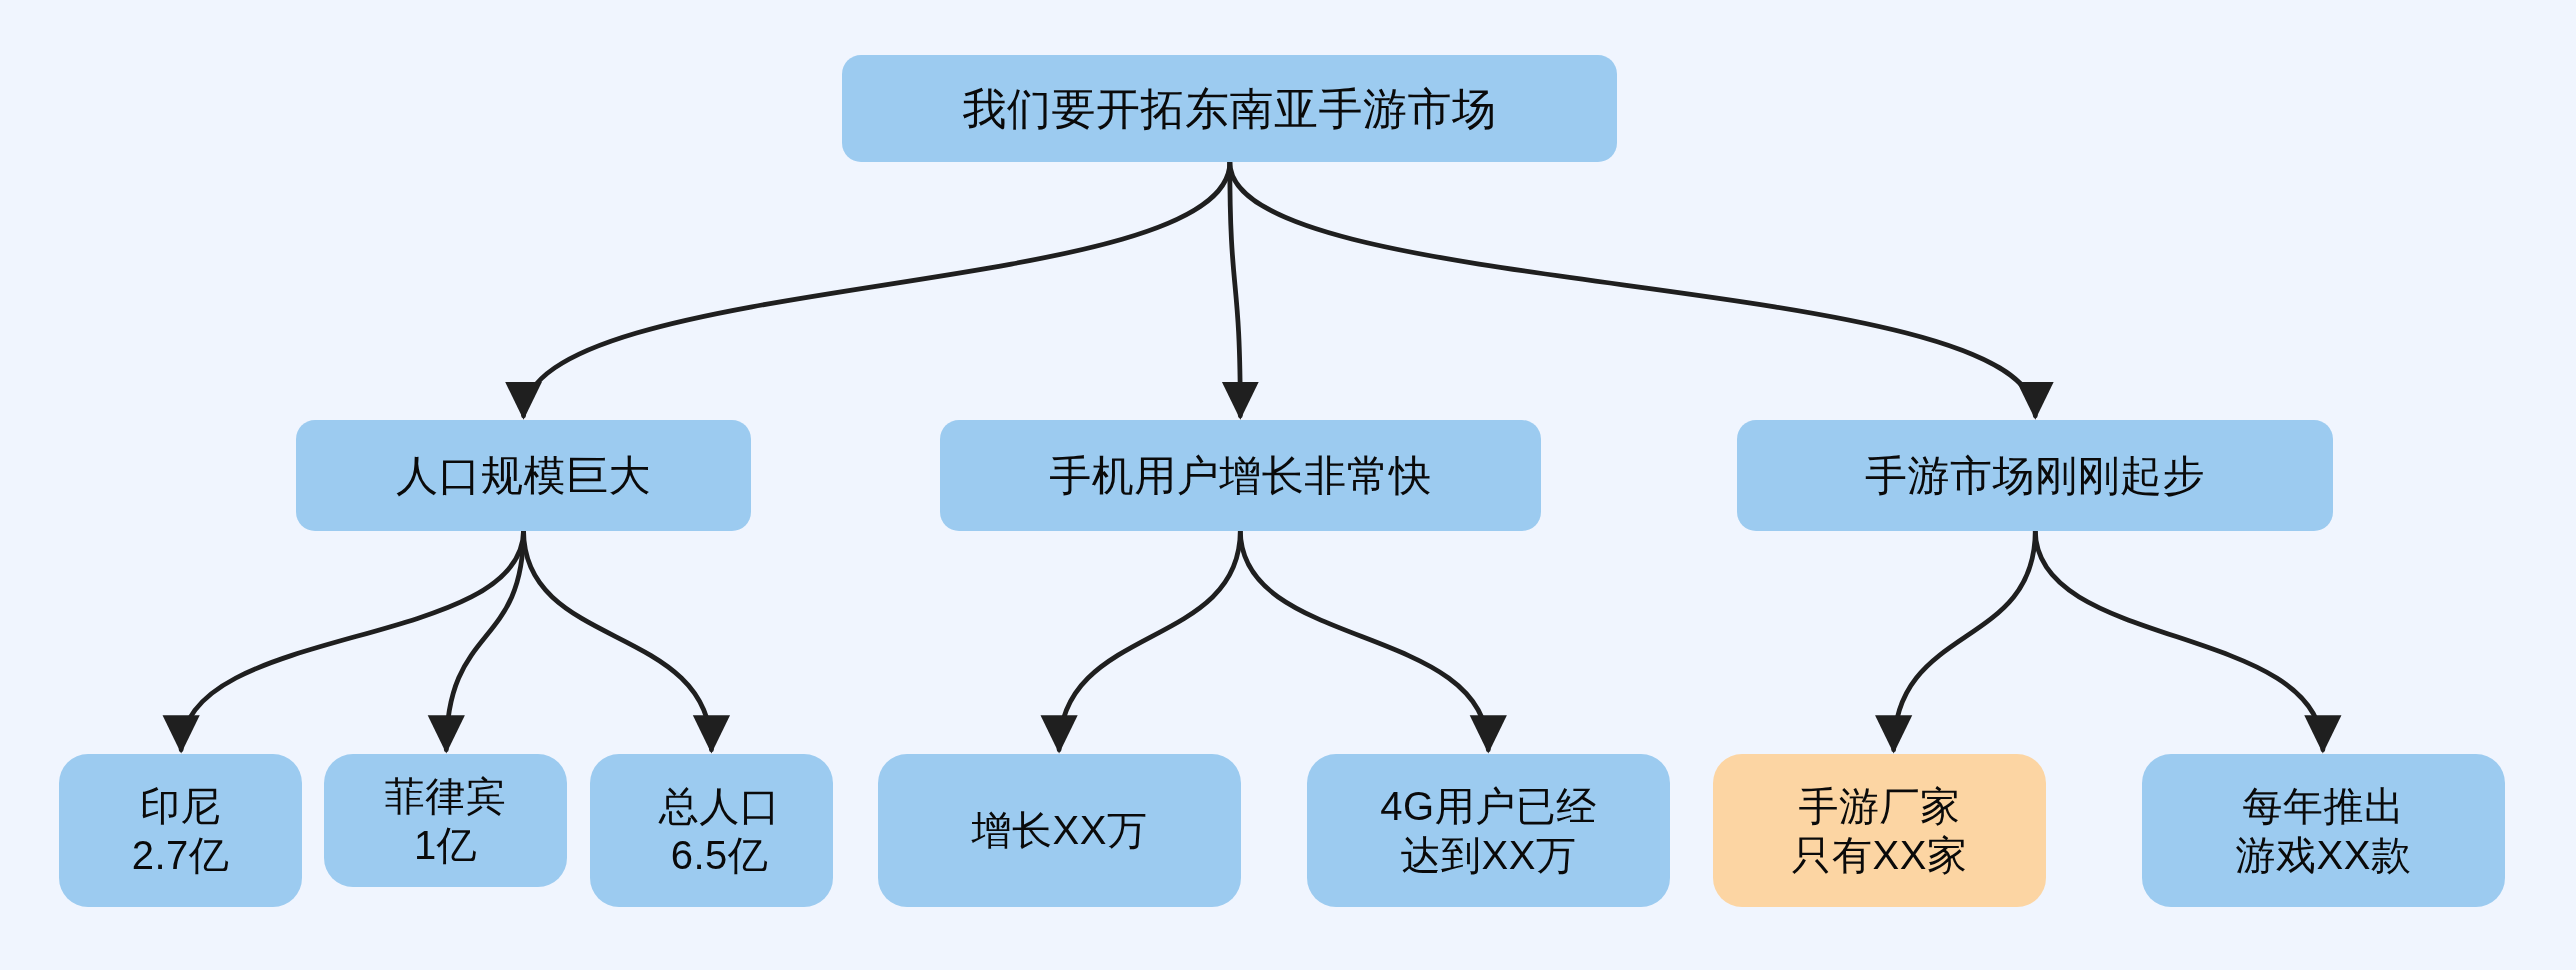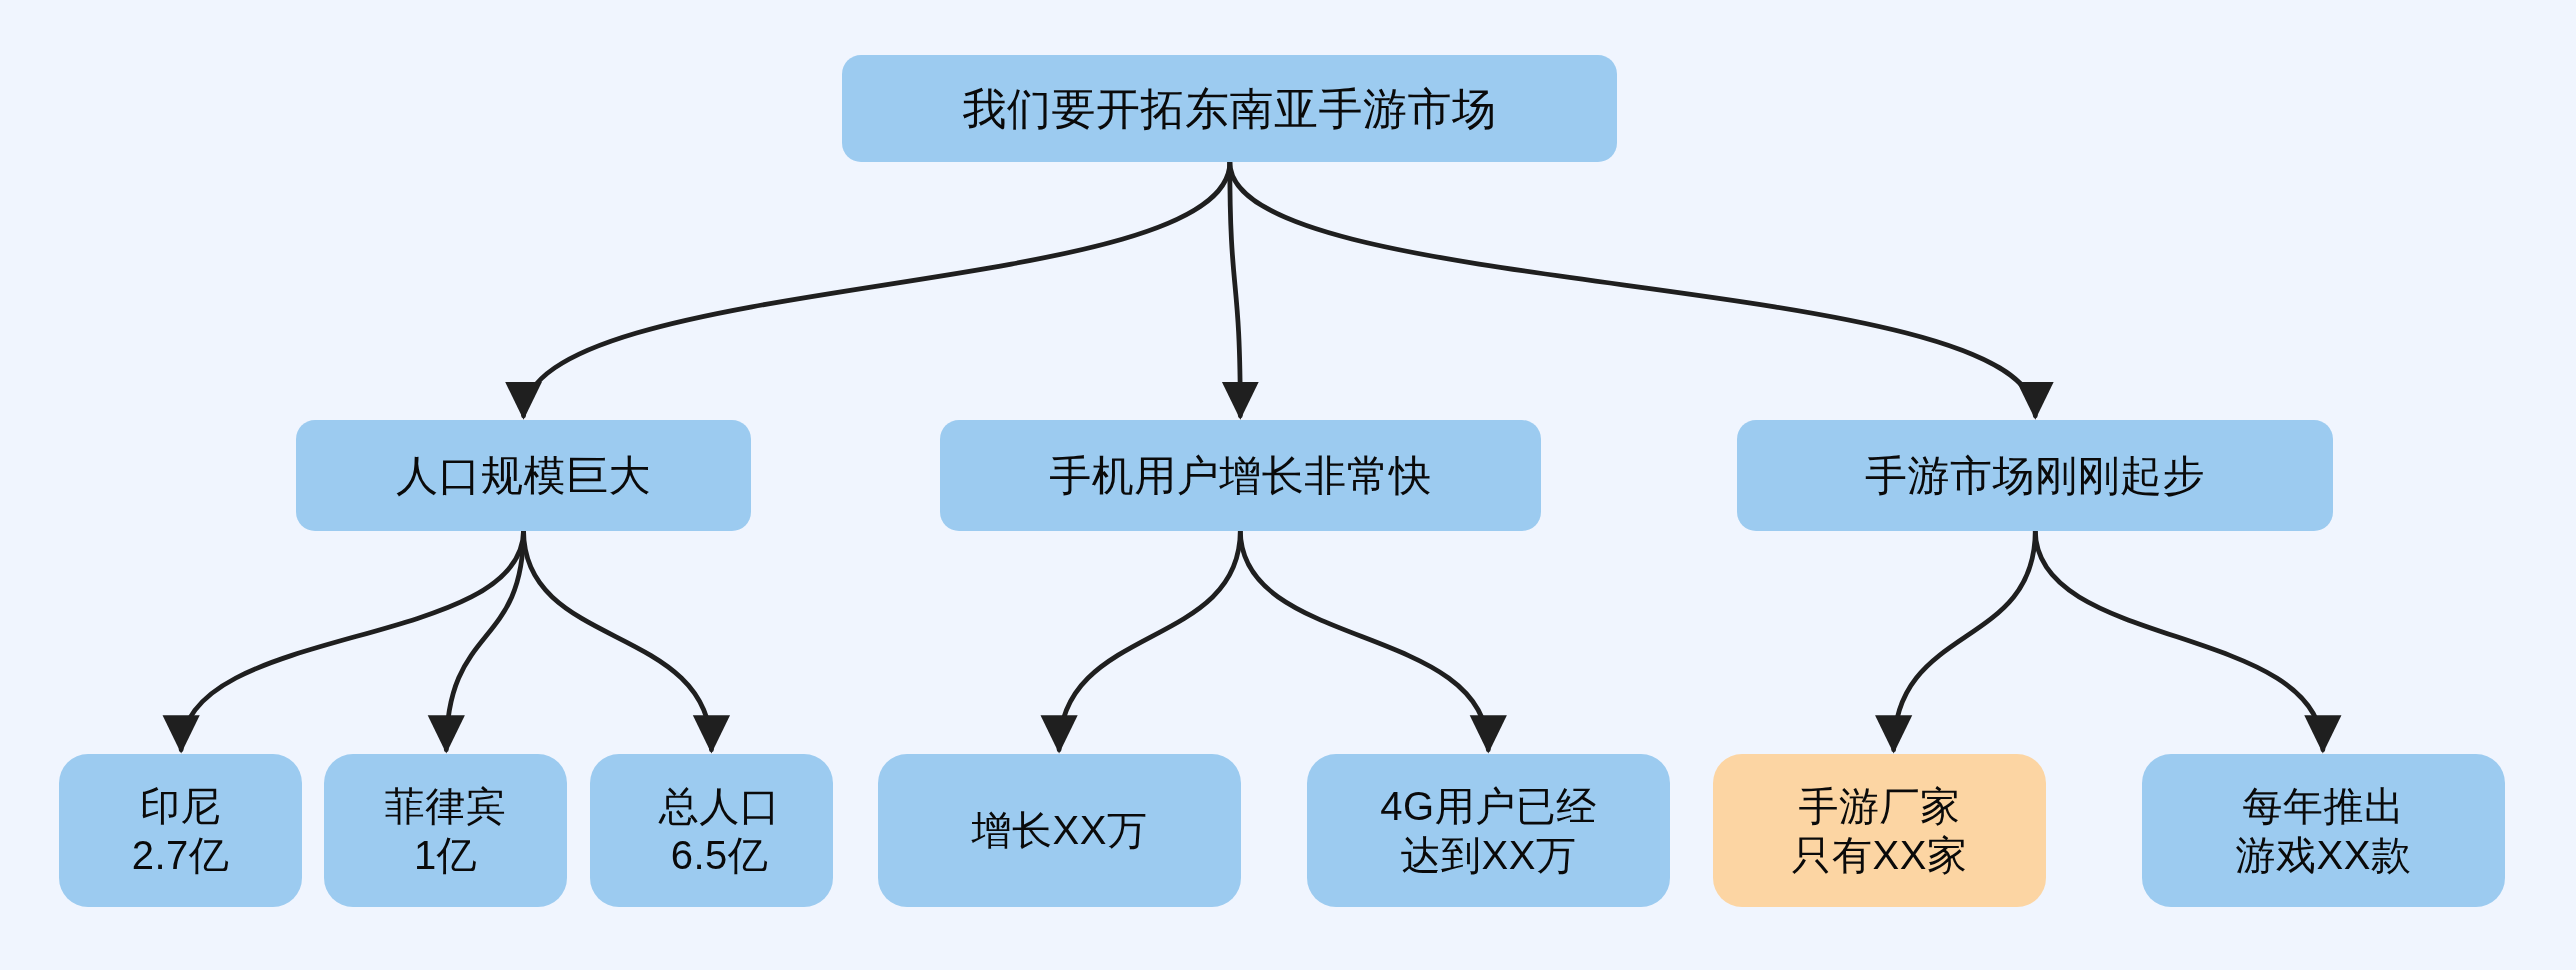--- a/index.html
+++ b/index.html
@@ -78,21 +78,21 @@
         <path d="M 2133.5 556 C 2133.5 682.5, 1985 652.6, 1985 786" fill="none" stroke="#1f1f1f" stroke-width="5" stroke-linecap="round" marker-end="url(#arrow)"></path>
         <path d="M 2133.5 556 C 2133.5 682.5, 2435 652.6, 2435 786" fill="none" stroke="#1f1f1f" stroke-width="5" stroke-linecap="round" marker-end="url(#arrow)"></path>
       </g>
   </svg>
   <div id="node-layer">
       <div class="node root" style="left: 842px; top: 55px; width: 775px; height: 107px; background: rgb(156, 203, 240); color: rgb(10, 10, 10);"><span class="node-line">我们要开拓东南亚手游市场</span></div>
       <div class="node branch" style="left: 296px; top: 420px; width: 455px; height: 111px; background: rgb(156, 203, 240); color: rgb(10, 10, 10);"><span class="node-line">人口规模巨大</span></div>
       <div class="node branch" style="left: 940px; top: 420px; width: 601px; height: 111px; background: rgb(156, 203, 240); color: rgb(10, 10, 10);"><span class="node-line">手机用户增长非常快</span></div>
       <div class="node branch" style="left: 1737px; top: 420px; width: 596px; height: 111px; background: rgb(156, 203, 240); color: rgb(10, 10, 10);"><span class="node-line">手游市场刚刚起步</span></div>
       <div class="node leaf" style="left: 59px; top: 754px; width: 243px; height: 153px; background: rgb(156, 203, 240); color: rgb(10, 10, 10);"><span class="node-line">印尼</span><span class="node-line">2.7亿</span></div>
-      <div class="node leaf" style="left: 324px; top: 754px; width: 243px; height: 153px; background: rgb(156, 203, 240); color: rgb(10, 10, 10);"><span class="node-line">菲律宾</span><span class="node-line">1亿</span></div>
+      <div class="node leaf" style="left: 324px; top: 754px; width: 243px; height: 133px; background: rgb(156, 203, 240); color: rgb(10, 10, 10);"><span class="node-line">菲律宾</span><span class="node-line">1亿</span></div>
       <div class="node leaf" style="left: 590px; top: 754px; width: 243px; height: 153px; background: rgb(156, 203, 240); color: rgb(10, 10, 10); padding-left: 16px;"><span class="node-line">总人口</span><span class="node-line">6.5亿</span></div>
       <div class="node leaf" style="left: 878px; top: 754px; width: 363px; height: 153px; background: rgb(156, 203, 240); color: rgb(10, 10, 10);"><span class="node-line">增长XX万</span></div>
       <div class="node leaf" style="left: 1307px; top: 754px; width: 363px; height: 153px; background: rgb(156, 203, 240); color: rgb(10, 10, 10);"><span class="node-line">4G用户已经</span><span class="node-line">达到XX万</span></div>
       <div class="node leaf" style="left: 1713px; top: 754px; width: 333px; height: 153px; background: rgb(252, 213, 163); color: rgb(10, 10, 10);"><span class="node-line">手游厂家</span><span class="node-line">只有XX家</span></div>
       <div class="node leaf" style="left: 2142px; top: 754px; width: 363px; height: 153px; background: rgb(156, 203, 240); color: rgb(10, 10, 10);"><span class="node-line">每年推出</span><span class="node-line">游戏XX款</span></div>
     </div>
 </div>
 
 
 </body></html>

